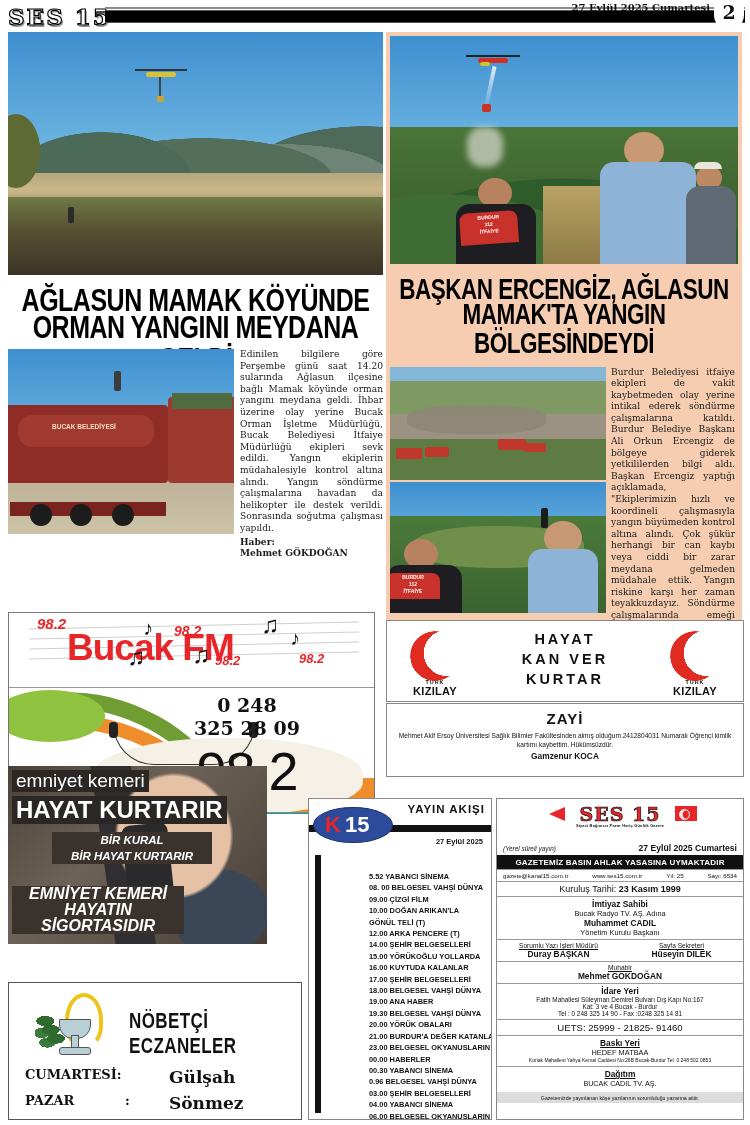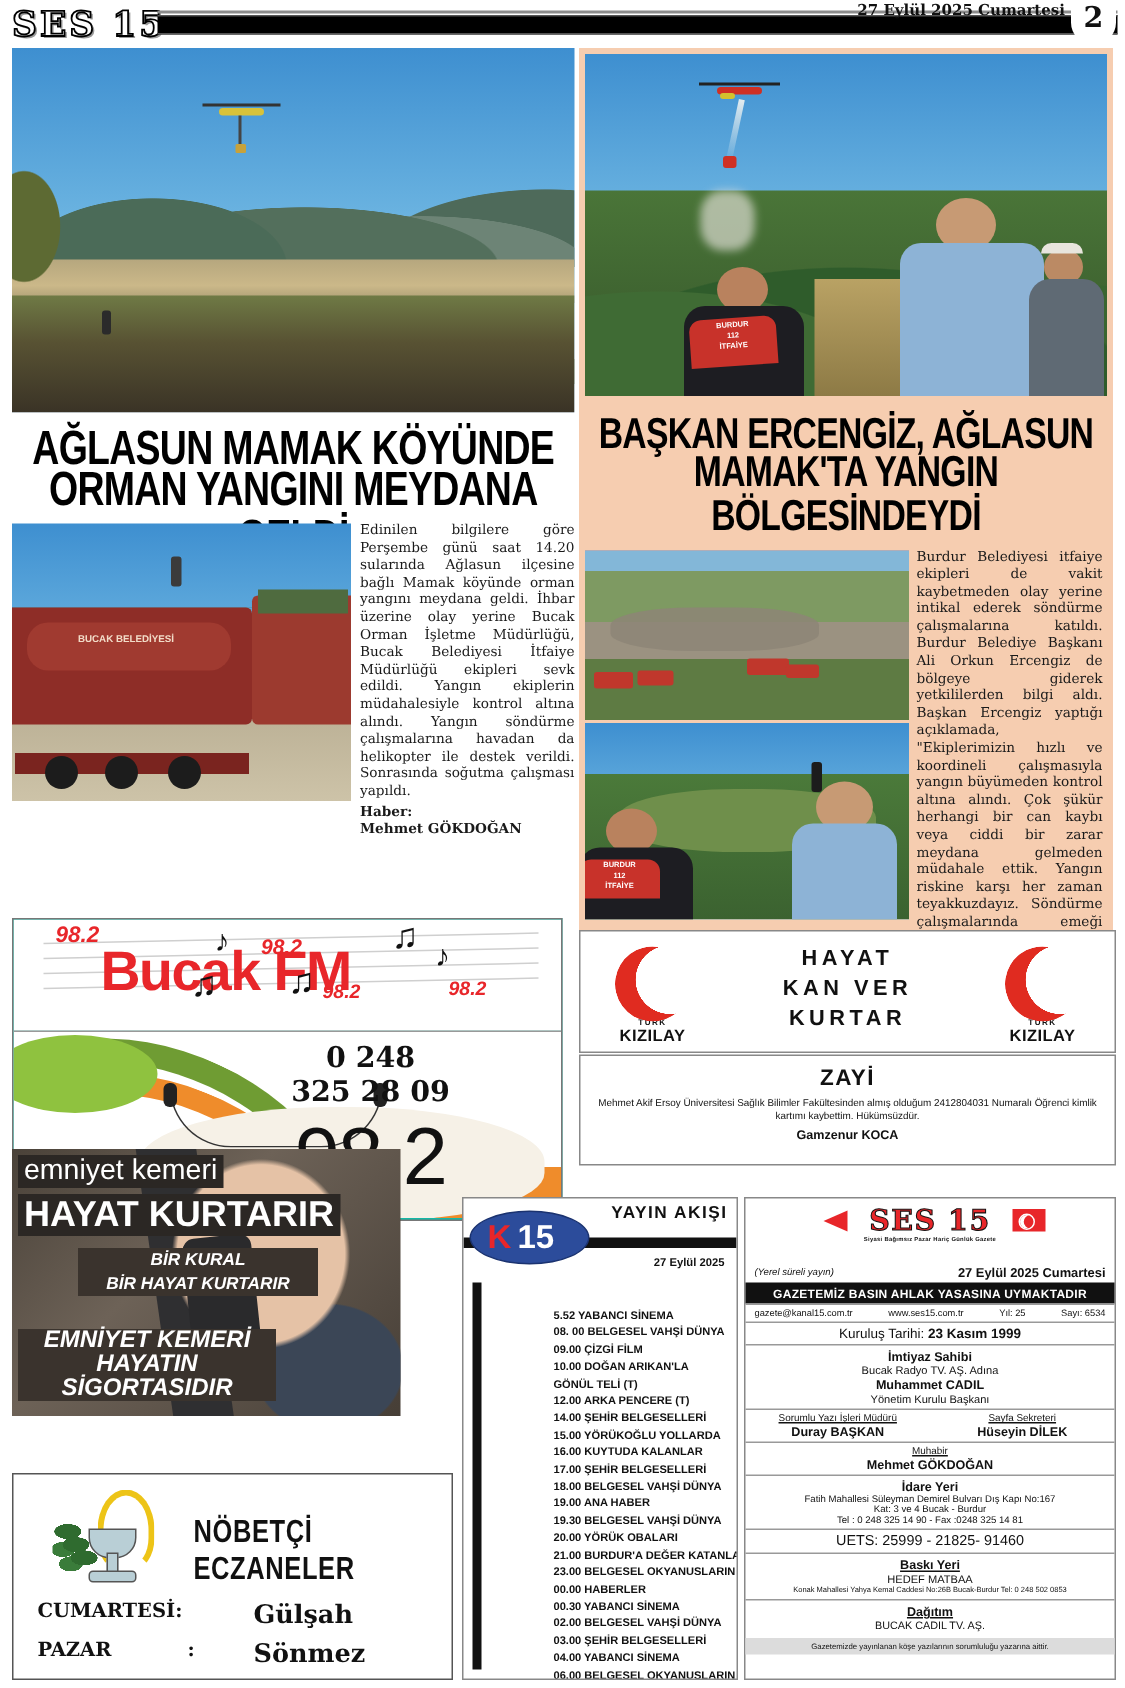--- a/index.html
+++ b/index.html
@@ -438,21 +438,21 @@
         <li>16.00 KUYTUDA KALANLAR</li>
         <li>17.00 ŞEHİR BELGESELLERİ</li>
         <li>18.00 BELGESEL VAHŞİ DÜNYA</li>
         <li>19.00 ANA HABER</li>
         <li>19.30 BELGESEL VAHŞİ DÜNYA</li>
         <li>20.00 YÖRÜK OBALARI</li>
         <li>21.00 BURDUR'A DEĞER KATANLAR</li>
         <li>23.00 BELGESEL OKYANUSLARIN KEŞFİ</li>
         <li>00.00 HABERLER</li>
         <li>00.30 YABANCI SİNEMA</li>
-        <li>02.00 BELGESEL VAHŞİ DÜNYA</li>
+        <li>0.96 BELGESEL VAHŞİ DÜNYA</li>
         <li>03.00 ŞEHİR BELGESELLERİ</li>
         <li>04.00  YABANCI SİNEMA</li>
         <li>06.00  BELGESEL OKYANUSLARIN KEŞFİ</li>
       </ul>
   </div>
 
   <div class="imp">
     <div class="imp-logo">
       <div class="megaphone"></div>
       <div class="flag">

